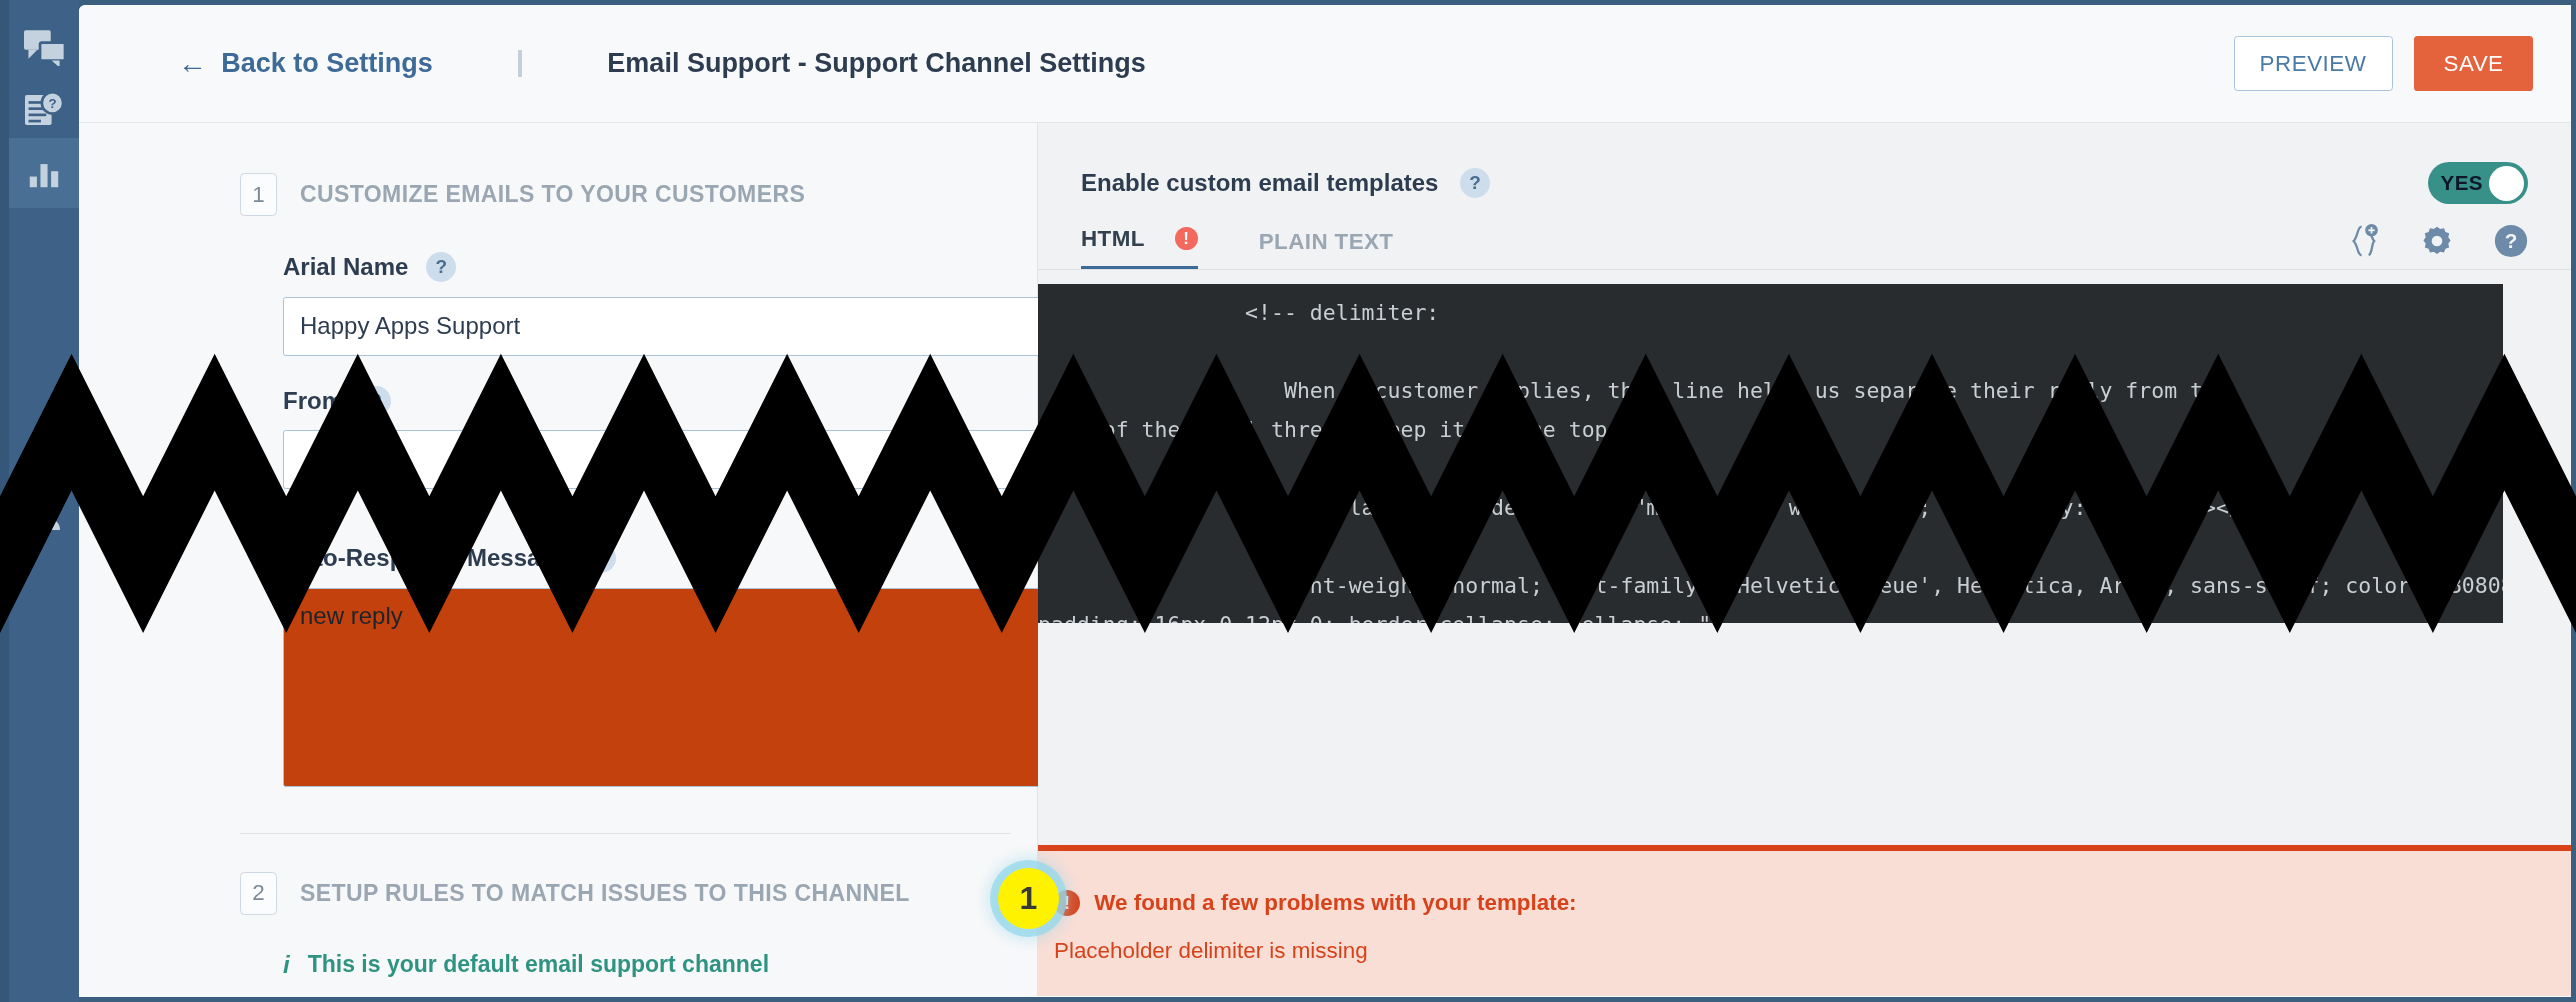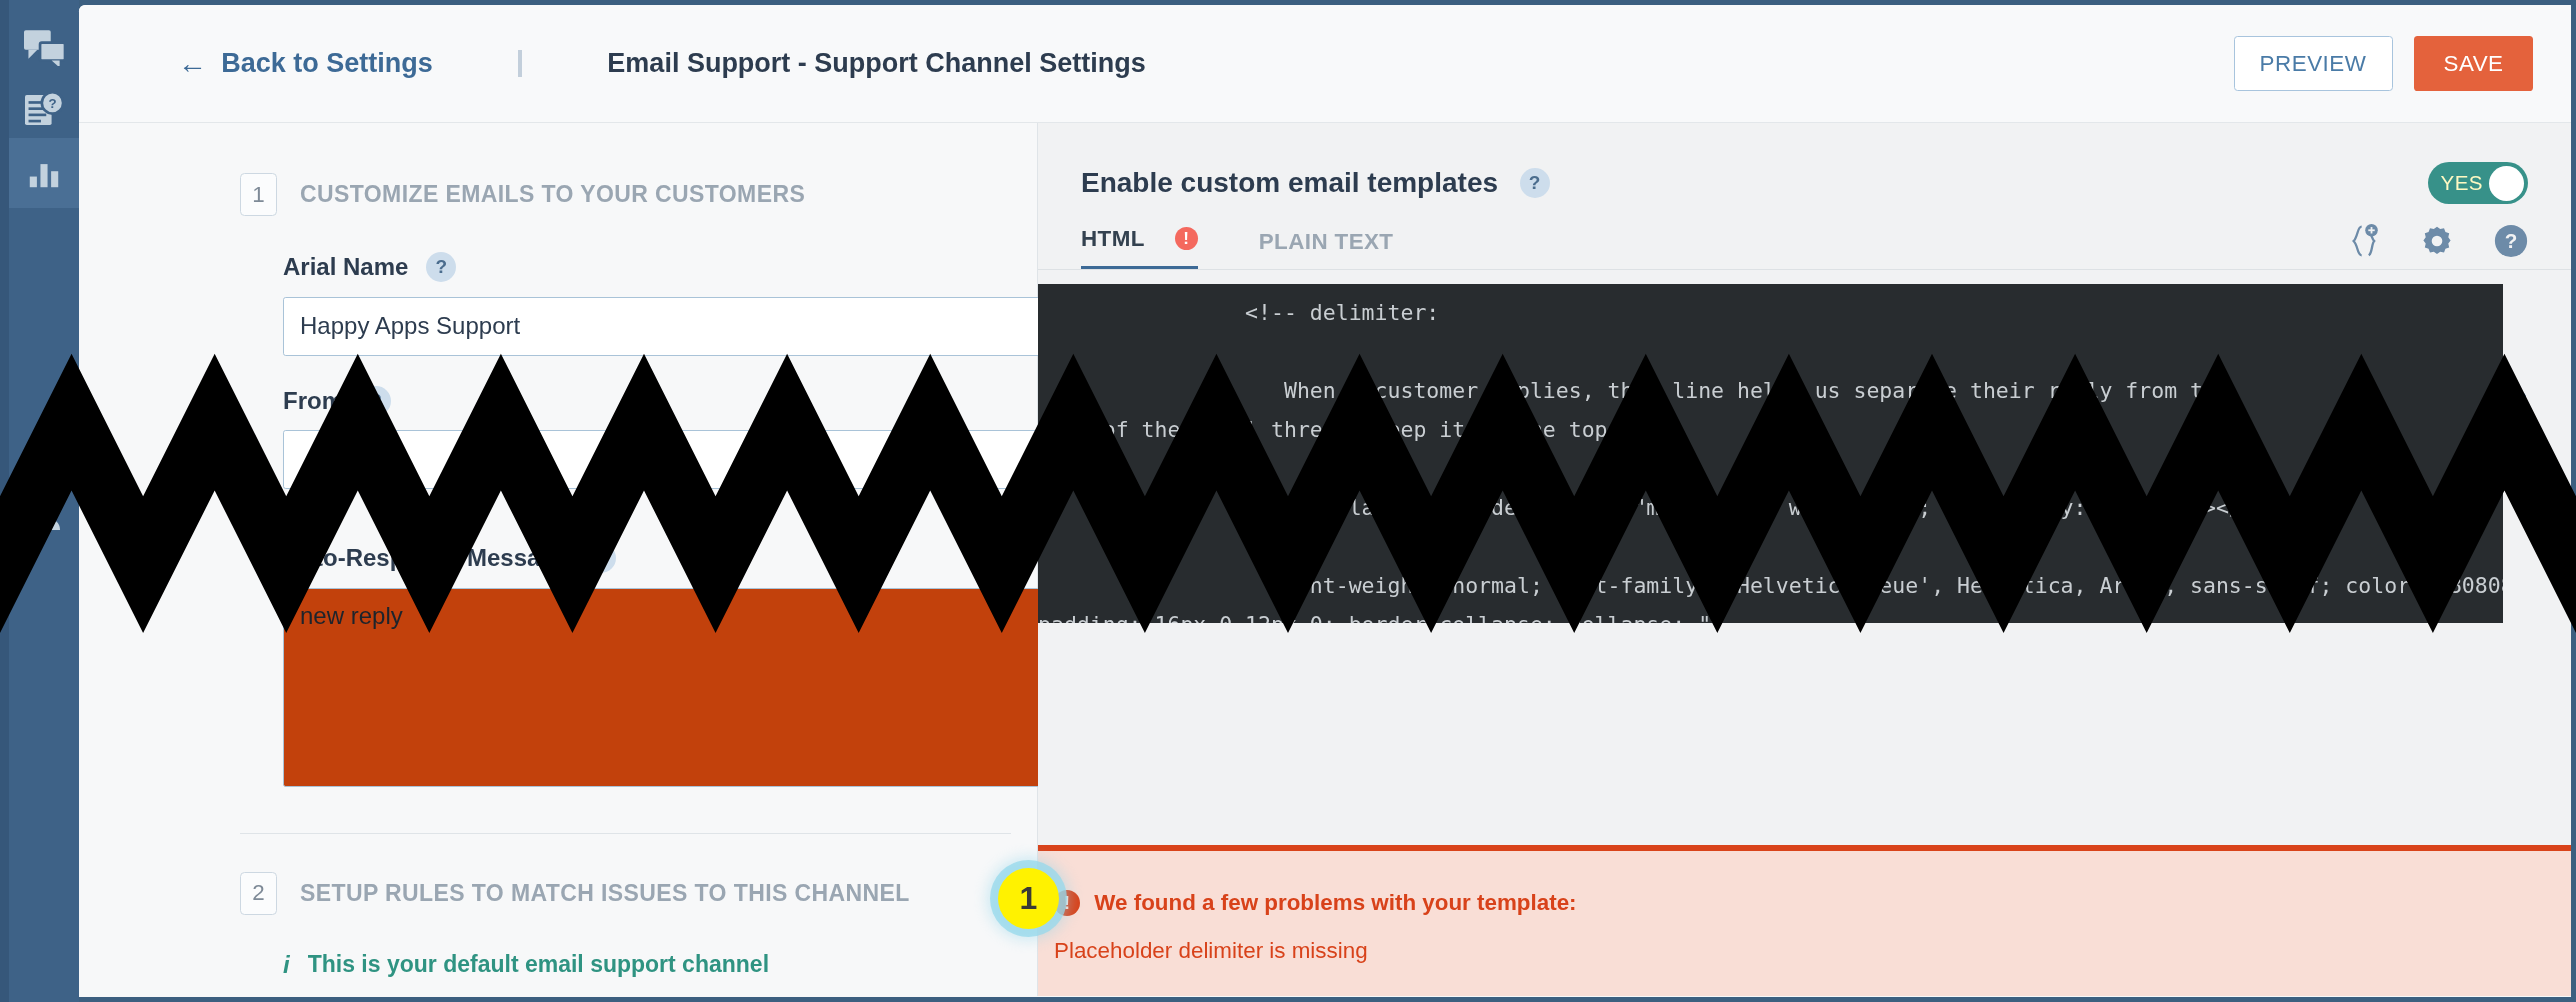--- a/index.html
+++ b/index.html
@@ -140,30 +140,30 @@
     margin-left: 204px; color: #2f9382;
     font-size: 23px; font-weight: bold;
   }
   .info-i { font-style: italic; font-size: 24px; font-weight: bold; }
 
   
   .rp-head {
     display: flex; align-items: center;
     padding: 39px 43px 0 43px;
   }
-  .rp-title { color: #2d3c4f; font-size: 28px; font-weight: bold; white-space: nowrap; }
+  .rp-title { color: #2d3c4f; font-size: 24px; font-weight: bold; white-space: nowrap; }
   .rp-head .help-dot { margin-left: 21.5px; }
   .toggle {
     margin-left: auto;
     width: 100px; height: 42px; border-radius: 21.5px;
     background: #379189; display: flex; align-items: center;
     padding: 0 5.4px; cursor: pointer; position: relative;
   }
   .toggle-label {
-    color: #fef9c3; font-size: 20.6px; font-weight: normal; letter-spacing: 0.4px;
+    color: #0f172a; font-size: 20.6px; font-weight: bold; letter-spacing: 0.4px;
     margin-left: 7.2px;
   }
   .toggle-knob {
     position: absolute; right: 4.5px; top: 3.6px;
     width: 35px; height: 35px; border-radius: 50%; background: #ffffff;
   }
 
   .tabs-row {
     display: flex; align-items: flex-end;
     padding: 20px 43px 0 43px;

